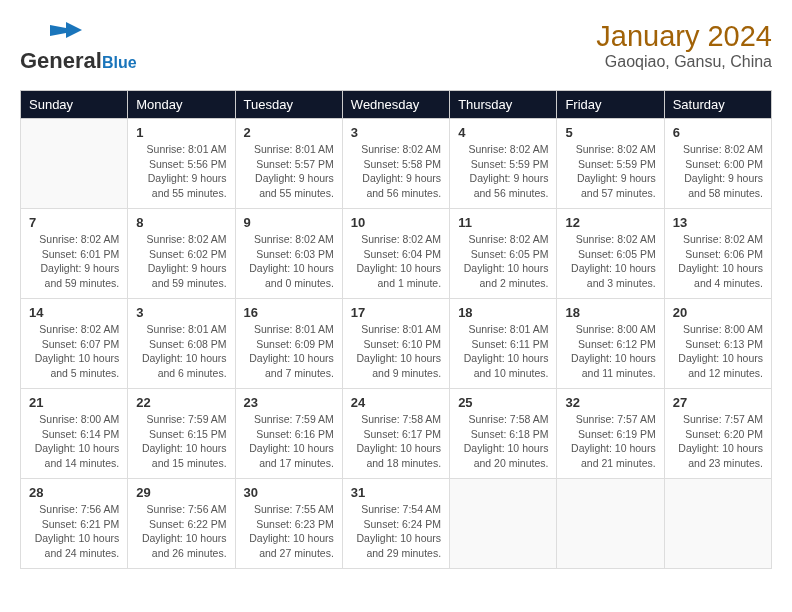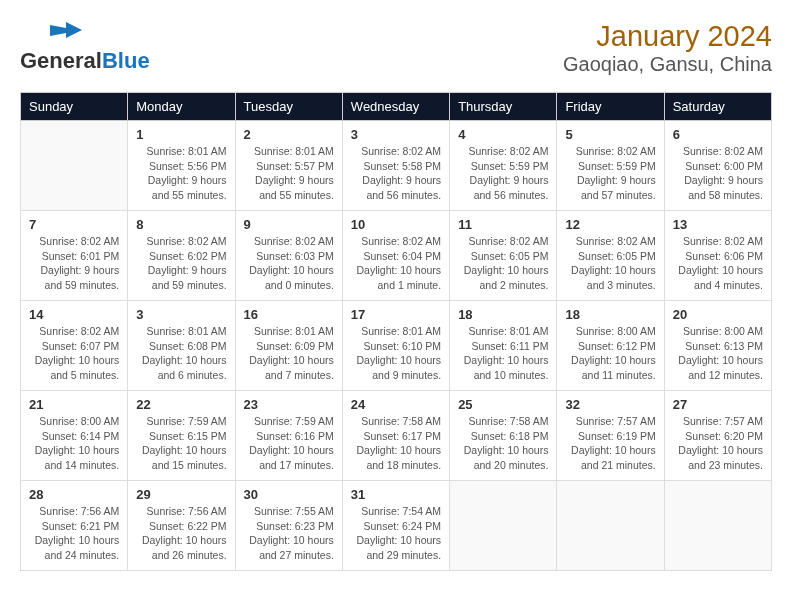--- a/index.html
+++ b/index.html
@@ -18,21 +18,21 @@
     }
     .title-area {
       text-align: right;
     }
     .month-title {
       font-size: 29px;
       font-weight: normal;
       color: #a16207;
     }
     .subtitle {
-      font-size: 20px;
+      font-size: 16px;
       color: #555;
     }
     .calendar {
       width: 100%;
       border-collapse: collapse;
       font-size: 11px;
     }
     .calendar th {
       background-color: #0f172a;
       color: #fff;
@@ -75,21 +75,21 @@
 <body>
 
 <div class="header">
   <div class="logo-wrapper">
       <div style="display: flex; flex-direction: column; align-items: flex-start;">
         <svg width="80" height="28" viewBox="0 0 80 28">
           <polygon points="46,2 62,10 46,18 46,13 30,16 30,5 46,8" fill="#1a75bb"></polygon>
         </svg>
         <div style="display: flex; align-items: baseline; gap: 0px;">
           <span style="font-size: 22px; font-weight: bold; color: rgb(51, 51, 51);">General</span>
-          <span style="font-size: 22px; font-weight: bold; color: rgb(26, 117, 187); text-align: right;">Blue</span>
+          <span style="font-size: 16px; font-weight: bold; color: rgb(26, 117, 187); text-align: right;">Blue</span>
         </div>
       </div>
     </div>
   <div class="title-area">
     <div class="month-title">January 2024</div>
     <div class="subtitle">Gaoqiao, Gansu, China</div>
   </div>
 </div>
 
 <table class="calendar">

